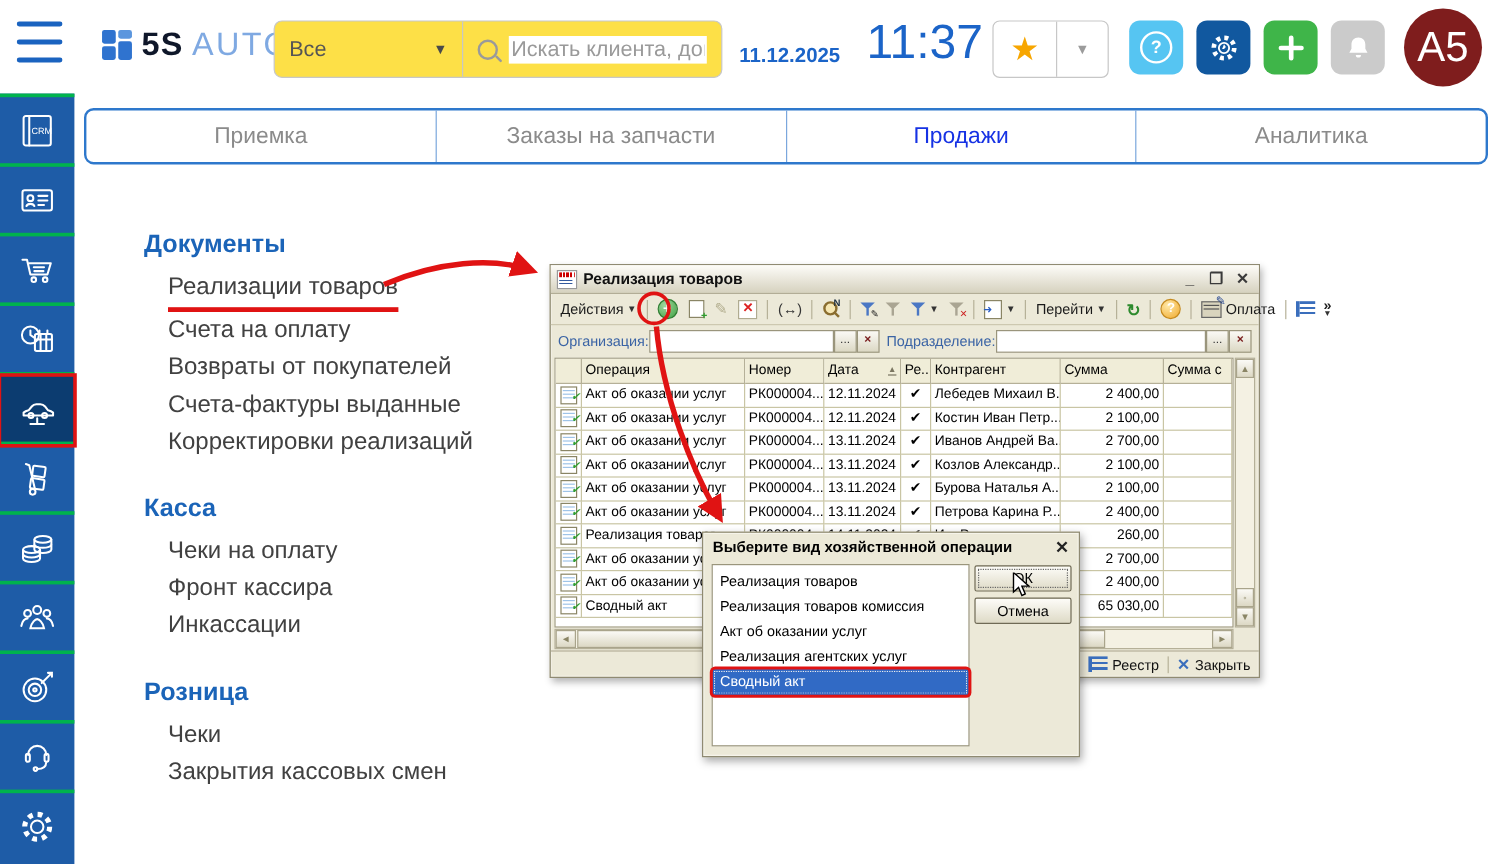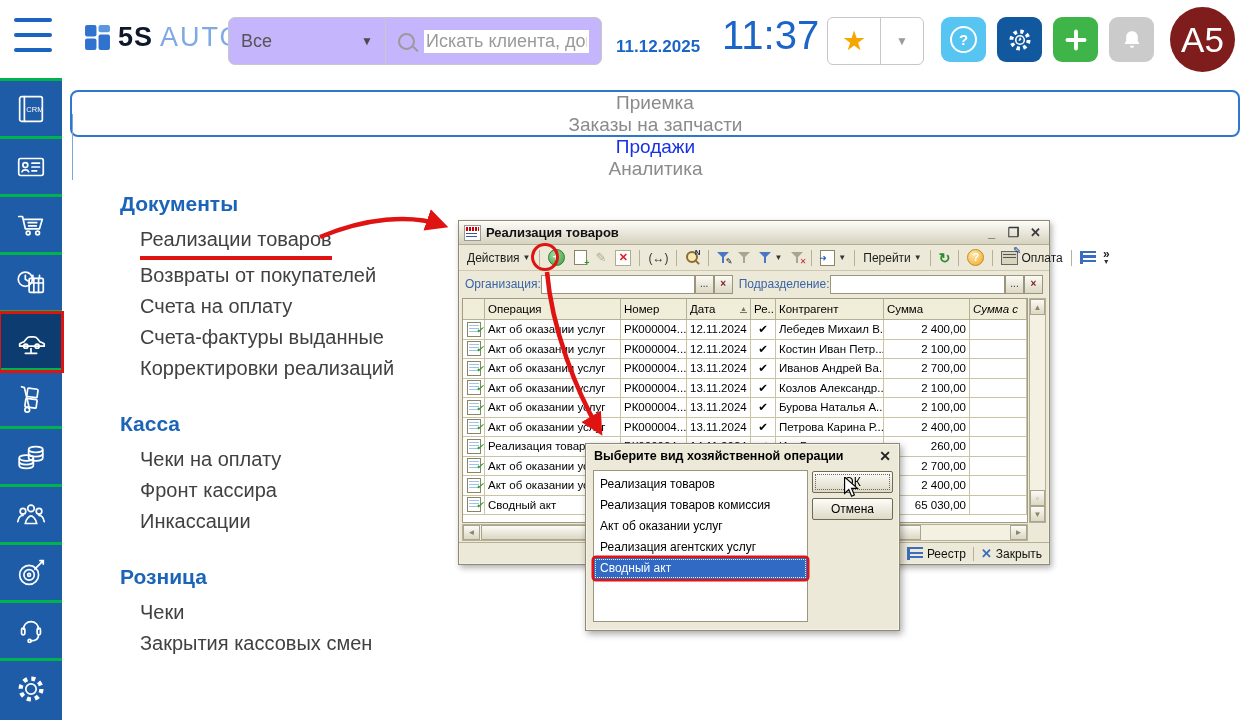--- a/index.html
+++ b/index.html
@@ -5,21 +5,21 @@
   html,body{margin:0;padding:0;}
   body{width:1252px;height:720px;position:relative;background:#fff;overflow:hidden;
        font-family:"Liberation Sans", sans-serif;}
   
   .topbar{position:absolute;left:0;top:0;width:1252px;height:78px;background:#fff;z-index:5;}
   .hamburger{position:absolute;left:14px;top:18px;width:38px;height:34px;display:flex;flex-direction:column;justify-content:space-between;cursor:pointer;}
   .hamburger i{height:4px;background:#1a63c0;border-radius:2px;}
   .logo{position:absolute;left:84px;top:22px;display:flex;align-items:center;gap:7px;}
   .logo .l5s{font-size:27px;font-weight:bold;color:#0f172a;letter-spacing:1px;}
   .logo .lauto{font-size:27px;color:#7fa9e2;letter-spacing:2px;}
-  .searchgroup{position:absolute;left:228px;top:17px;width:372px;height:46px;border:1.5px solid #c7c7c7;border-radius:7px;display:flex;background:#c4b5fd;}
+  .searchgroup{position:absolute;left:228px;top:17px;width:372px;height:46px;border:1.5px solid #c7c7c7;border-radius:7px;display:flex;background:#fde047;}
   .scope{width:132px;display:flex;align-items:center;justify-content:space-between;padding:0 12px;border-right:1.5px solid #c7c7c7;color:#555;font-size:18px;cursor:pointer;}
   .scope .caret{color:#4a4a4a;font-size:12px;}
   .searchbox{flex:1;display:flex;align-items:center;gap:9px;padding:0 12px;}
   .mag{width:13px;height:13px;border:2px solid #9a9a9a;border-radius:50%;position:relative;flex:none;}
   .mag::after{content:"";position:absolute;width:7px;height:2px;background:#9a9a9a;transform:rotate(45deg);right:-6px;bottom:-2px;border-radius:1px;}
   .searchbox input{border:none;outline:none;font-size:18px;color:#555;width:100%;font-family:"Liberation Sans",sans-serif;}
   .searchbox input::placeholder{color:#9a9a9a;}
   .tb-date{position:absolute;left:616px;top:37px;font-size:17px;font-weight:bold;color:#1b64c8;}
   .tb-time{position:absolute;left:722px;top:13px;font-size:40px;color:#1b64c8;}
   .stargroup{position:absolute;left:827px;top:17px;width:95px;height:46px;border:1.5px solid #c7c7c7;border-radius:6px;display:flex;background:#fff;}
@@ -31,21 +31,21 @@
   .b-plus{left:1053px;background:#3fb549;}
   .b-bell{left:1109px;background:#cbcbcb;}
   .ring{width:23px;height:23px;border:2px solid #fff;border-radius:50%;display:flex;align-items:center;justify-content:center;font-weight:bold;font-size:15px;color:#fff;}
   .avatar{position:absolute;left:1170px;top:7px;width:65px;height:65px;border-radius:50%;background:#7f1d1d;display:flex;align-items:center;justify-content:center;color:#fff;font-size:35px;cursor:pointer;}
   
   .sidebar{position:absolute;left:0;top:78px;width:62px;height:642px;background:#1e5ca7;border-top:3px solid #00b34d;z-index:5;}
   .sb-item{height:55px;border-bottom:3px solid #00b34d;display:flex;align-items:center;justify-content:center;cursor:pointer;}
   .sb-item:last-child{border-bottom:none;}
   .sb-item.active{background:#0c3c70;outline:3px solid #e01313;outline-offset:-1px;}
   
-  .tabs{position:absolute;left:70px;top:90px;width:1170px;height:47px;border:2px solid #2e78cc;border-radius:8px;display:flex;background:#fff;box-sizing:border-box;z-index:4;flex-direction:column;}
+  .tabs{position:absolute;left:70px;top:90px;width:1170px;height:47px;border:2px solid #2e78cc;border-radius:8px;display:flex;background:#fff;box-sizing:border-box;z-index:4;}
   .tab{flex:1;display:flex;align-items:center;justify-content:center;font-size:19px;color:#8b8b8b;border-left:1.5px solid #7ba7dd;cursor:pointer;}
   .tab:first-child{border-left:none;}
   .tab.active{color:#1632e4;}
   
   .menu{position:absolute;left:120px;top:192px;width:340px;z-index:3;}
   .menu-sec{margin-bottom:28px;}
   .menu-h{font-size:21px;font-weight:bold;color:#1b64b8;margin-bottom:8px;}
   .menu-item{font-size:20px;color:#414141;margin-left:20px;line-height:31px;cursor:pointer;white-space:nowrap;}
   .menu-item .hl{display:inline-block;border-bottom:4px solid #e01313;padding-bottom:1px;}
   
@@ -99,21 +99,21 @@
   .thead{height:21px;line-height:20px;}
   .cell{box-sizing:border-box;border-right:1px solid #c9c5a4;border-bottom:1px solid #c9c5a4;padding:0 3px;font-size:11.5px;white-space:nowrap;overflow:hidden;color:#000;}
   .thead .cell{background:#f0edd8;border-right-color:#b5b098;border-bottom-color:#b5b098;display:flex;align-items:center;gap:3px;}
   .c-ic{width:22px;flex:none;display:flex;align-items:center;justify-content:center;}
   .c-op{width:136px;flex:none;}
   .c-num{width:66px;flex:none;}
   .c-date{width:64px;flex:none;}
   .c-re{width:25px;flex:none;text-align:center;}
   .c-ctr{width:108px;flex:none;}
   .c-sum{width:86px;flex:none;text-align:right;}
-  .c-s2{flex:1;font-style:italic;}
+  .c-s2{flex:1;}
   .sort-ic{font-size:7px;color:#7a7560;border-bottom:1px solid #7a7560;line-height:7px;margin-left:auto;}
   .doc-mini{width:12px;height:13px;background:#fff;border:1px solid #8a8565;position:relative;flex:none;}
   .doc-mini::before{content:"";position:absolute;left:1px;top:2px;right:1px;height:1px;background:#9fc4e8;box-shadow:0 3px 0 #9fc4e8,0 6px 0 #9fc4e8;}
   .doc-mini::after{content:"✔";position:absolute;right:-4px;bottom:-4px;font-size:9px;color:#2e9e2e;}
   .vscroll{position:absolute;right:3px;top:1px;width:17px;bottom:19px;background:#f4f1e3;border:1px solid #b5b098;box-sizing:border-box;}
   .hscroll{position:absolute;left:3px;right:21px;bottom:1px;height:17px;background:#f4f1e3;border:1px solid #b5b098;box-sizing:border-box;display:flex;}
   .sbtn{background:linear-gradient(#fbfaf6,#dcd8c4);border:1px solid #a9a48b;color:#8a8565;font-size:8px;display:flex;align-items:center;justify-content:center;cursor:pointer;box-sizing:border-box;}
   .hscroll .sbtn{width:17px;height:100%;flex:none;}
   .hthumb{height:100%;width:440px;background:linear-gradient(#fbfaf6,#dcd8c4);border:1px solid #a9a48b;box-sizing:border-box;margin-left:1px;}
   .vscroll .sbtn{width:100%;height:16px;}
@@ -306,22 +306,22 @@
     </div>
   <div class="tab">
       <span>Аналитика</span>
     </div>
 </div>
 
 <div class="menu">
   <div class="menu-sec">
     <div class="menu-h">Документы</div>
     <div class="menu-item"><span class="hl">Реализации товаров</span></div>
+    <div class="menu-item"><span>Счета на оплату</span></div>
     <div class="menu-item"><span>Возвраты от покупателей</span></div>
-    <div class="menu-item"><span>Счета на оплату</span></div>
     <div class="menu-item"><span>Счета-фактуры выданные</span></div>
     <div class="menu-item"><span>Корректировки реализаций</span></div>
   </div>
   <div class="menu-sec">
     <div class="menu-h">Касса</div>
     <div class="menu-item"><span>Чеки на оплату</span></div>
     <div class="menu-item"><span>Фронт кассира</span></div>
     <div class="menu-item"><span>Инкассации</span></div>
   </div>
   <div class="menu-sec">

